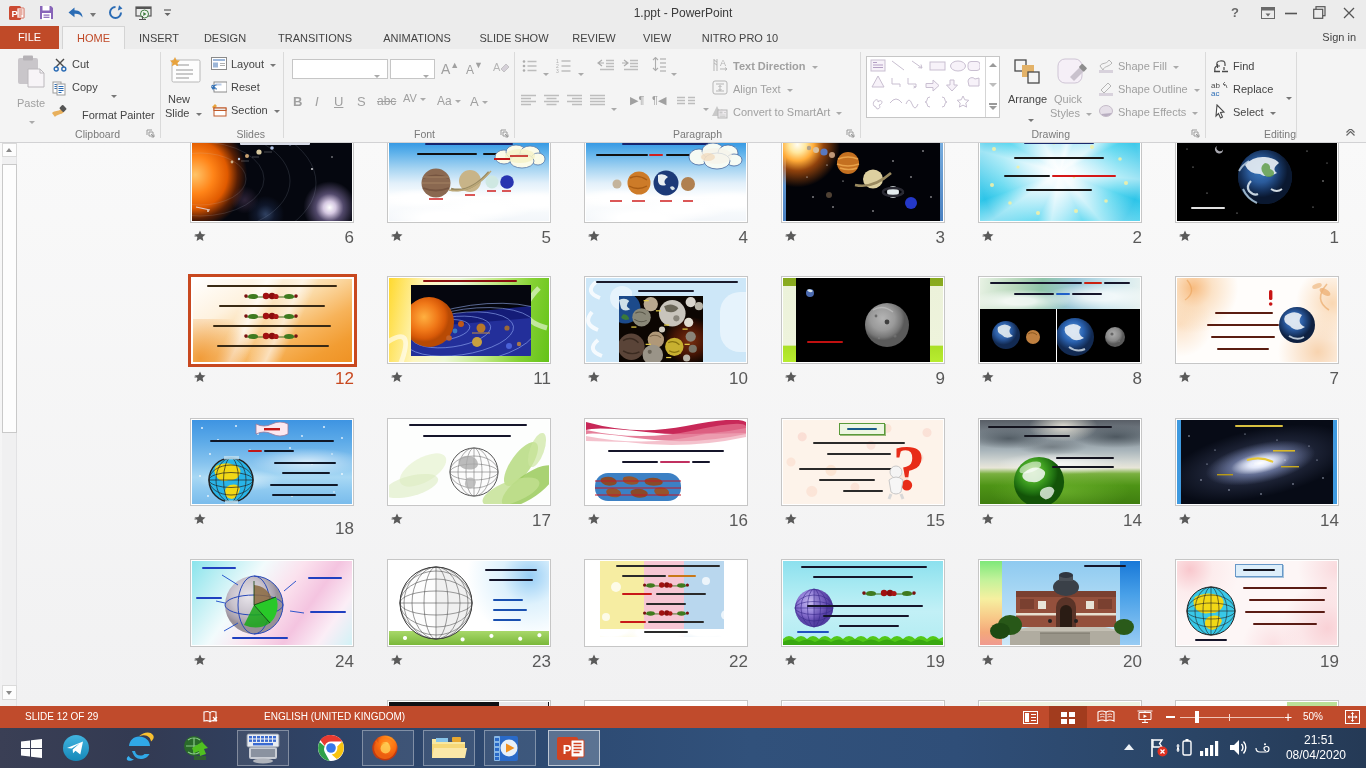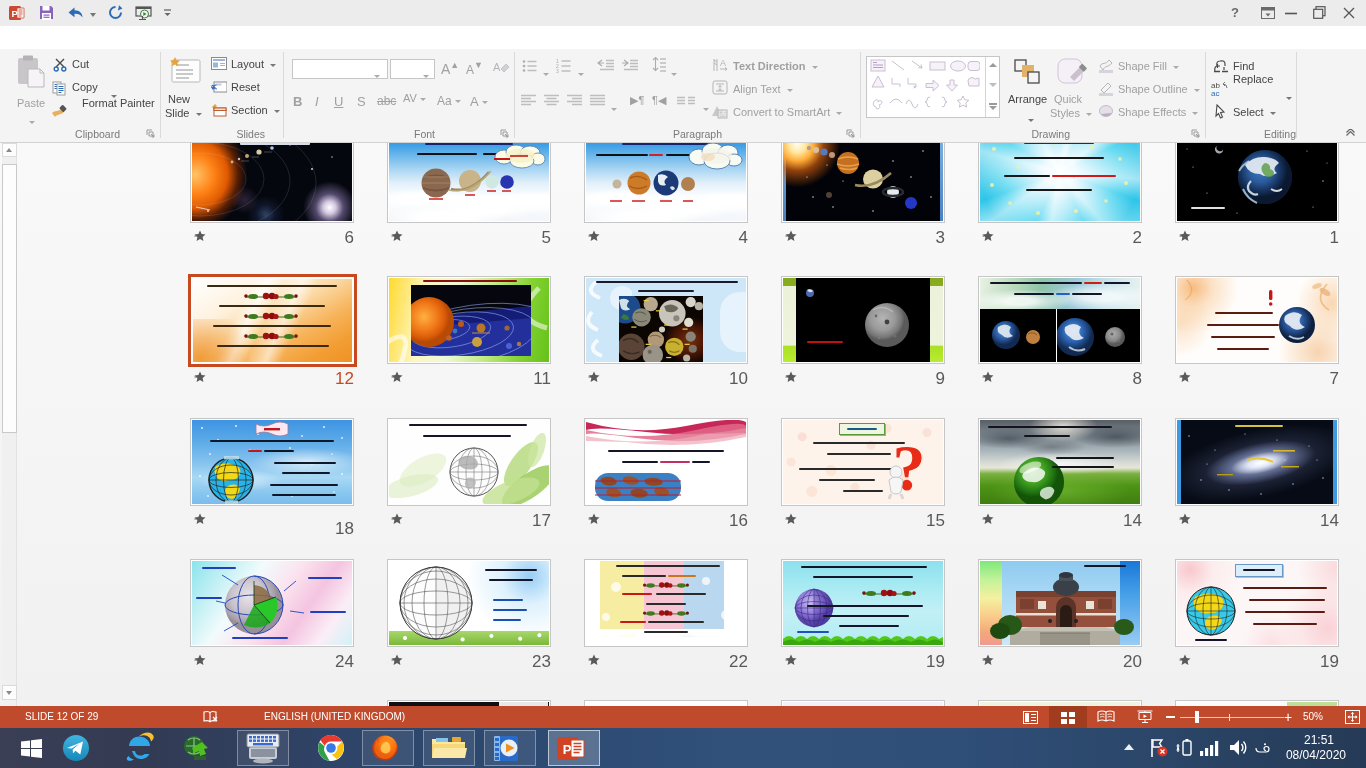--- a/index.html
+++ b/index.html
@@ -43,20 +43,21 @@
 
 #taskbar { position:absolute; left:0; top:728px; width:1366px; height:40px;
   background:linear-gradient(90deg,#3a3f55 0%,#333a52 10%,#2e4468 25%,#2d4a72 40%,#31517b 55%,#2f4e78 70%,#2b4668 85%,#253a56 100%); }
 .tbox { position:absolute; top:2px; width:52px; height:36px; border:1px solid rgba(255,255,255,0.35); background:rgba(255,255,255,0.08); }
 .traytxt { position:absolute; color:#fff; font-size:12px; text-align:right; }
 </style>
 </head>
 <body>
 <div id="app">
   <div id="titlebar">
+    <div id="title">1.ppt - PowerPoint</div>
 
     <svg class="abs" style="left:9px;top:5px;" width="16" height="16" viewBox="0 0 16 16">
       <rect x="0" y="1" width="12" height="14" rx="1.5" fill="#cb4a32"></rect>
       <rect x="8" y="3" width="7" height="10" rx="0.5" fill="#fff" stroke="#cb4a32" stroke-width="0.8"></rect>
       <path d="M9.5 5h4M9.5 7h4M9.5 9h4M9.5 11h3" stroke="#cb4a32" stroke-width="0.9"></path>
       <text x="5.6" y="11.6" font-size="9.5" font-weight="bold" fill="#fff" text-anchor="middle" font-family="Liberation Sans">P</text>
     </svg>
     <svg class="abs" style="left:39px;top:5px;" width="15" height="15" viewBox="0 0 15 15">
       <path d="M1 1h11l2 2v11H1z" fill="#8764b8"></path>
       <rect x="3.5" y="1" width="7" height="4.5" fill="#fff"></rect>
@@ -95,20 +96,33 @@
         <rect width="12" height="1.6" y="0.7" fill="#555"></rect>
       </svg>
     <svg class="abs" style="left:1313px;top:6px;" width="13" height="13" viewBox="0 0 13 13">
       <rect x="3" y="0.7" width="9" height="9" fill="none" stroke="#555" stroke-width="1.2"></rect>
       <rect x="0.7" y="3.3" width="9" height="9" fill="#ececec" stroke="#555" stroke-width="1.2"></rect>
     </svg>
     <svg class="abs" style="left:1343px;top:7px;" width="12" height="12" viewBox="0 0 12 12">
       <path d="M1 1 L11 11 M11 1 L1 11" stroke="#555" stroke-width="1.3"></path>
     </svg>
   </div>
+  <div id="tabrow">
+    <div id="filetab">FILE</div>
+    <div id="hometab">HOME</div>
+    <div class="tab" style="left:136px;width:46px;">INSERT</div>
+    <div class="tab" style="left:200px;width:50px;">DESIGN</div>
+    <div class="tab" style="left:270px;width:90px;">TRANSITIONS</div>
+    <div class="tab" style="left:376px;width:82px;">ANIMATIONS</div>
+    <div class="tab" style="left:474px;width:80px;">SLIDE SHOW</div>
+    <div class="tab" style="left:568px;width:52px;">REVIEW</div>
+    <div class="tab" style="left:638px;width:38px;">VIEW</div>
+    <div class="tab" style="left:694px;width:92px;">NITRO PRO 10</div>
+    <div id="signin">Sign in</div>
+  </div>
   <div id="ribbon">
 
     <div class="gsep" style="left:160px;"></div>
     <div class="gsep" style="left:283px;"></div>
     <div class="gsep" style="left:514px;"></div>
     <div class="gsep" style="left:860px;"></div>
     <div class="gsep" style="left:1205px;"></div>
     <div class="gsep" style="left:1296px;"></div>
 
     <div class="glabel" style="left:30px;width:90px;">Clipboard</div>
@@ -154,21 +168,21 @@
       <path d="M2.5 3.5h5M2.5 5.5h5M2.5 7.5h5" stroke="#2b6cb5" stroke-width="1"></path>
       <rect x="5" y="3" width="8" height="11" fill="#fff" stroke="#9b9b9b"></rect>
       <path d="M6.5 5.5h5M6.5 7.5h5M6.5 9.5h5M6.5 11.5h3" stroke="#2b6cb5" stroke-width="1"></path>
     </svg>
     <div class="rtext" style="left:72px;top:32px;">Copy</div>
     <div class="abs" style="left:108px;top:38px;"><span class="darr"></span></div>
     <svg class="abs" style="left:51px;top:55px;" width="16" height="15" viewBox="0 0 16 15">
       <path d="M1 9 C4 6 7 8 10 5 L13 8 C10 11 6 10 4 13 Z" fill="#e8b05c"></path>
       <rect x="9" y="2" width="6" height="5" rx="1" transform="rotate(45 12 4.5)" fill="#555"></rect>
     </svg>
-    <div class="rtext" style="left:72px;top:48px;padding-left:10px;">Format Painter</div>
+    <div class="rtext" style="left:72px;top:60px;padding-left:10px;">Format Painter</div>
 
     <svg class="abs" style="left:167px;top:7px;" width="34" height="32" viewBox="0 0 34 32">
       <rect x="5" y="4" width="28" height="22" rx="1.5" fill="#fdfdfd" stroke="#b7b7b7"></rect>
       <path d="M9 9 h13 M9 14 h17 M9 18 h17 M9 22 h13" stroke="#c9c9c9" stroke-width="2"></path>
       <path d="M8 1 l1.6 3.2 3.4 0.4 -2.5 2.3 0.7 3.4 -3.2-1.7 -3.2 1.7 0.7-3.4 -2.5-2.3 3.4-0.4 z" fill="#e8a33d"></path>
     </svg>
     <div class="rtext" style="left:168px;top:44px;">New</div>
     <div class="rtext" style="left:165px;top:58px;">Slide <span class="darr"></span></div>
     <svg class="abs" style="left:211px;top:8px;" width="16" height="14" viewBox="0 0 16 14">
       <rect x="0.5" y="0.5" width="15" height="12" fill="#fff" stroke="#8a8a8a"></rect>
@@ -340,21 +354,21 @@
       <path d="M2 13 Q1 9 4 8 L7 8 M4 8 Q3 3 7 3 Q12 2 12 6 L12 8" fill="none" stroke="#4a4a4a" stroke-width="1.2"></path>
       <path d="M1 13.5 h6 M9 13.5 h6" stroke="#4a4a4a" stroke-width="1.5"></path>
       <path d="M4.5 6 v4 M11 9 v3" stroke="#4a4a4a" stroke-width="1.2"></path>
     </svg>
     <div class="rtext" style="left:1233px;top:11px;">Find</div>
     <svg class="abs" style="left:1211px;top:32px;" width="18" height="15" viewBox="0 0 18 15">
       <text x="0" y="7" font-size="8" fill="#4a4a4a">ab</text>
       <text x="0" y="15" font-size="8" fill="#2b6cb5">ac</text>
       <path d="M12 3 a4 4 0 0 1 4 4 m-4 -4 l2 -2 m-2 2 l2 2" stroke="#777" fill="none"></path>
     </svg>
-    <div class="rtext" style="left:1233px;top:24px;">Replace</div>
+    <div class="rtext" style="left:1233px;top:34px;">Replace</div>
     <div class="abs" style="left:1283px;top:40px;"><span class="darr"></span></div>
     <svg class="abs" style="left:1213px;top:55px;" width="14" height="15" viewBox="0 0 14 15">
       <path d="M4 1 L11 8 L7.5 8.5 L9.5 13 L7.5 14 L5.5 9.5 L3 12 Z" fill="#fff" stroke="#4a4a4a" stroke-width="1.1"></path>
     </svg>
     <div class="rtext" style="left:1233px;top:57px;">Select <span class="darr"></span></div>
   </div>
   <div id="sorter">
 <div style="position:absolute;left:2px;top:0;width:15px;height:563px;background:#f0f0f1;border-right:1px solid #e2e2e4;"></div>
 <div style="position:absolute;left:2px;top:0;width:15px;height:14px;background:#fdfdfd;border:1px solid #dadada;"></div>
 <div style="position:absolute;left:6px;top:5px;width:0;height:0;border-left:3.5px solid transparent;border-right:3.5px solid transparent;border-bottom:4px solid #8a8a8a;"></div>

